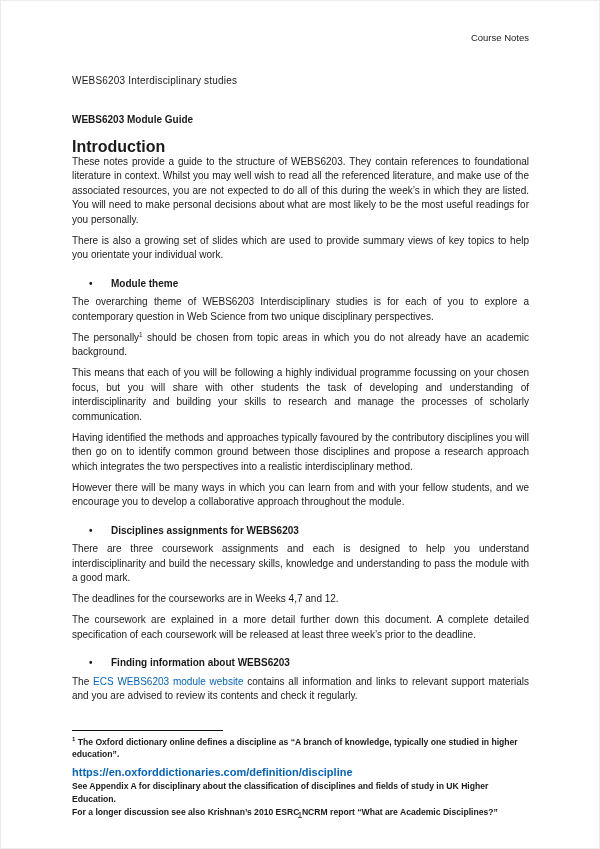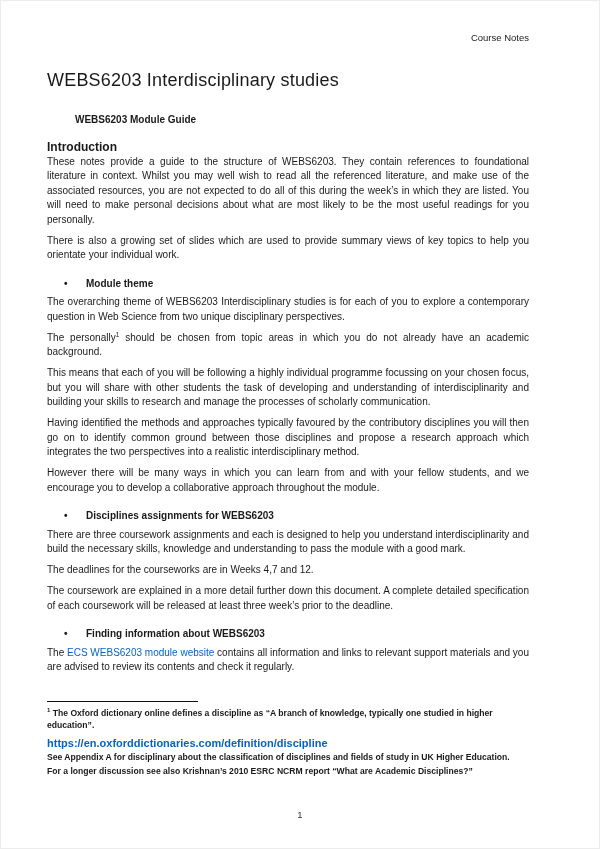--- a/index.html
+++ b/index.html
@@ -7,49 +7,48 @@
     padding: 0;
     background: #ffffff;
   }
   .page {
     position: relative;
     width: 600px;
     height: 849px;
     margin: 0 auto;
     background: #ffffff;
     box-sizing: border-box;
-    padding: 0 70px 0 46px;
+    padding: 0 70px 0 71px;
     font-family: "Liberation Sans", "DejaVu Sans", sans-serif;
     color: #1a1a1a;
     overflow: hidden;
     border: 1px solid #ececec;
   }
   .header-right {
     margin-top: 30px;
     text-align: right;
     font-size: 9.5px;
     line-height: 13px;
   }
   .doc-title {
     margin: 28px 0 0 0;
-    font-size: 18px;
+    font-size: 10px;
     font-weight: 400;
     line-height: 17px;
     letter-spacing: 0.2px;
   }
   .doc-subtitle {
     margin-top: 24px;
     font-size: 10px;
     font-weight: 700;
     line-height: 14px;
-    margin-left: 28px;
   }
   .para-heading {
     margin-top: 13px;
-    font-size: 12px;
+    font-size: 16px;
     font-weight: 700;
     line-height: 14.5px;
   }
   p.body-para {
     margin: 0 0 6.5px 0;
     font-size: 10px;
     line-height: 14.5px;
     text-align: justify;
   }
   .bullet-heading {

